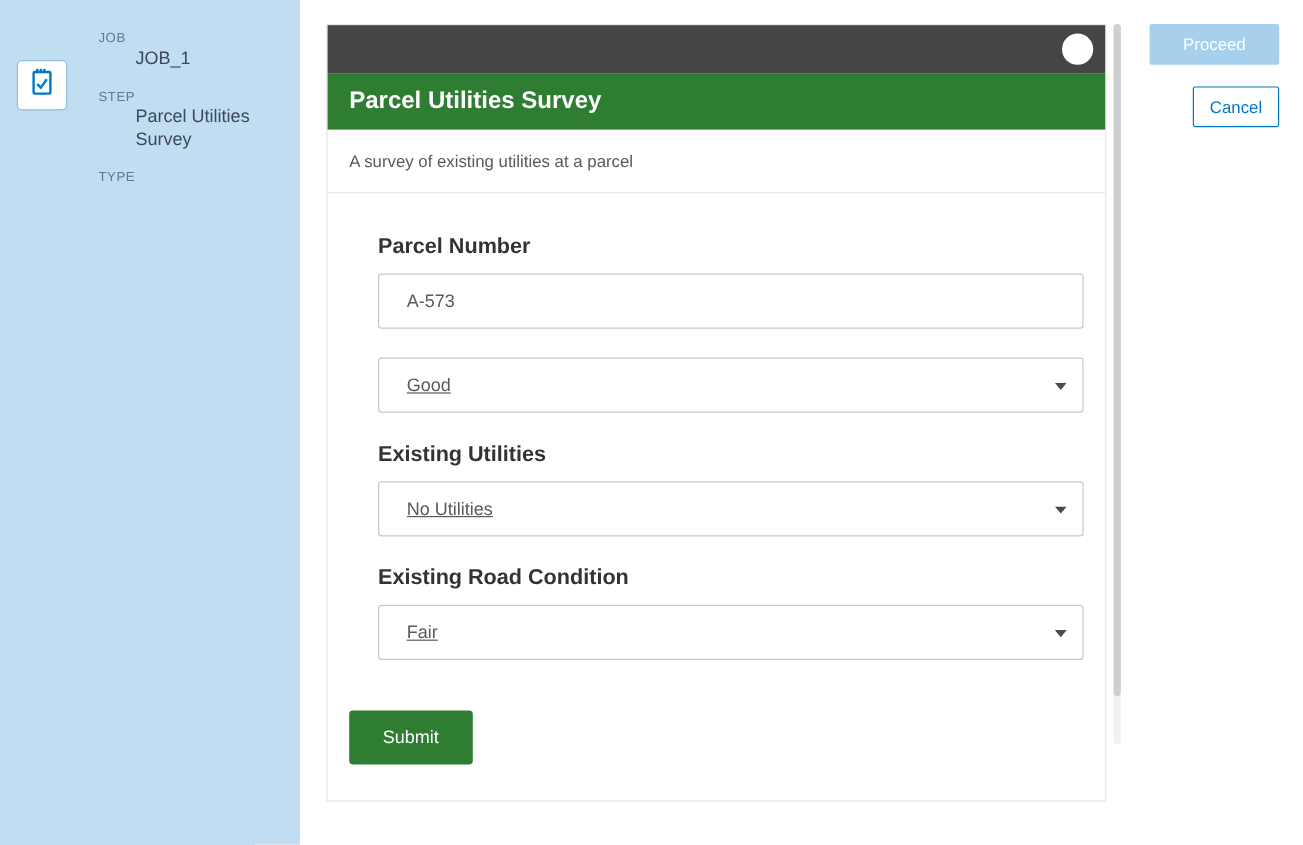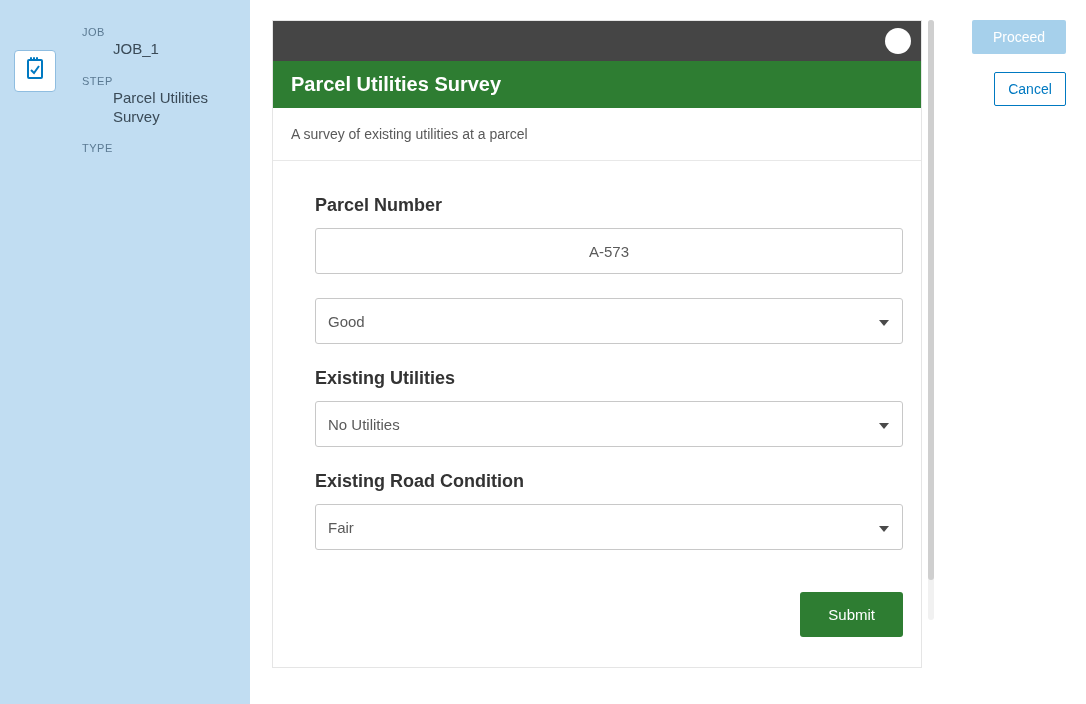--- a/index.html
+++ b/index.html
@@ -107,40 +107,39 @@
       font-size: 18px;
       font-weight: 700;
       color: #333333;
       margin-bottom: 12px;
     }
     .form-input {
       width: 100%;
       height: 46px;
       border: 1px solid #c8c8c8;
       border-radius: 3px;
-      padding: 0 12px;
+      padding: 0 23px;
       font-size: 15px;
       color: #5a5a5a;
       font-family: inherit;
       background: #ffffff;
-      text-align: center;
     }
     .form-select-wrap {
       position: relative;
     }
     .select-caret {
       position: absolute;
       right: 14px;
       top: 50%;
       transform: translateY(-50%);
       pointer-events: none;
     }
     .submit-row {
       display: flex;
-      justify-content: flex-end;
+      justify-content: flex-start;
       margin-top: 42px;
     }
     .submit-btn {
       background: #2e7d32;
       color: #ffffff;
       border: none;
       border-radius: 3px;
       font-size: 15px;
       font-weight: 500;
       padding: 14px 28px;
@@ -156,21 +155,21 @@
     }
     .btn-proceed {
       background: #a6d0eb;
       color: #ffffff;
       border: none;
       border-radius: 2px;
       height: 34px;
       font-size: 14px;
       font-weight: 500;
       font-family: inherit;
-      width: 94px;
+      width: 108px;
       align-self: flex-end;
       cursor: pointer;
     }
     .btn-cancel {
       background: #ffffff;
       color: #0079c1;
       border: 1px solid #0079c1;
       border-radius: 2px;
       height: 34px;
       font-size: 14px;
@@ -195,20 +194,21 @@
       background: #cfcfcf;
       border-radius: 3px;
     }
     .field-input-text {
       cursor: text;
     }
     .field-select {
       cursor: pointer;
       display: flex;
       align-items: center;
+      text-decoration: underline;
     }
     .main::-webkit-scrollbar { width: 0; }
   </style>
 </head>
 <body>
 
 <div class="sidebar">
   <div class="sidebar-icon-col">
     <div class="sidebar-icon-box">
       <span>

